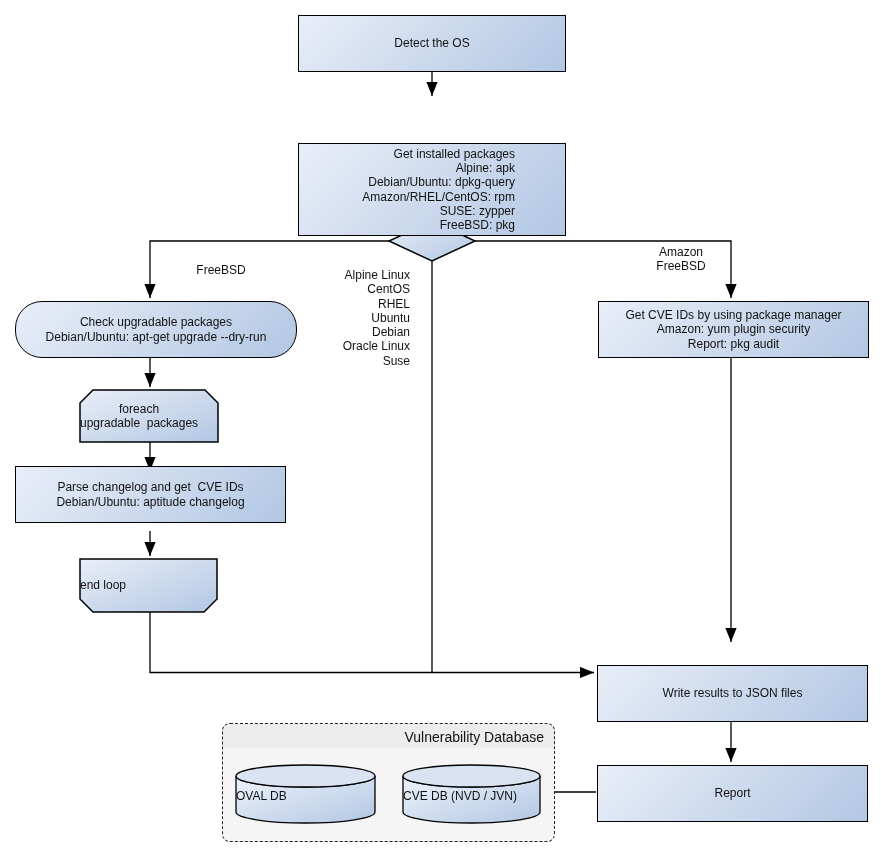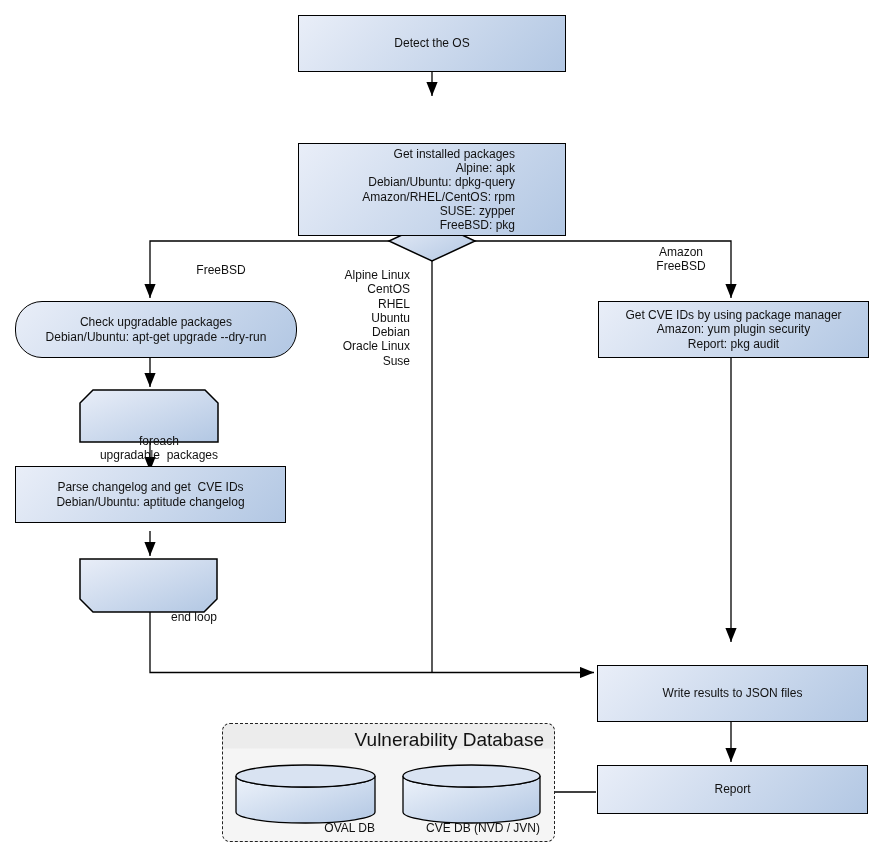--- a/index.html
+++ b/index.html
@@ -24,36 +24,36 @@
   .node{
     position:absolute;box-sizing:border-box;
     background:linear-gradient(135deg,var(--node-gradient-start) 0%,var(--node-gradient-end) 100%);
     border:1.5px solid var(--line-color);
     display:flex;align-items:center;justify-content:center;
     text-align:center;line-height:14.3px;
   }
   .node .txt{white-space:pre-wrap;}
   .node.align-right{justify-content:flex-end;text-align:right;padding-right:50px;margin-top:44px;}
   .overlay{
-    position:absolute;display:flex;align-items:center;justify-content:flex-end;
-    text-align:center;line-height:14.3px;background:transparent;margin-top:32px;
+    position:absolute;display:flex;align-items:center;justify-content:flex-start;
+    text-align:center;line-height:14.3px;background:transparent;
   }
   .overlay .txt{white-space:pre-wrap;}
   .edge-label{position:absolute;line-height:14.3px;}
   .edge-label .txt{white-space:pre-wrap;}
   .edge-label.center{text-align:center;}
   .edge-label.right{text-align:right;}
   .container-box{
     position:absolute;box-sizing:border-box;
     left:222px;top:723px;width:333px;height:119px;
     border:1.4px dashed #222;border-radius:8px;
     background:linear-gradient(var(--container-band) 0px,var(--container-band) 24px,var(--container-fill) 25px);
   }
   .container-box .title{
-    text-align:right;font-size:19px;padding:5px 10px 0 0;color:var(--text-color);
+    text-align:right;font-size:14px;padding:5px 10px 0 0;color:var(--text-color);
   }
 </style>
 </head>
 <body>
 
 <div class="canvas">
 
   <div class="container-box">
     <div class="title">Vulnerability Database</div>
   </div>
@@ -137,21 +137,21 @@
   <div class="node" style="left:598px;top:301px;width:271px;height:57px;">
     <span class="txt">Get CVE IDs by using package manager
 Amazon: yum plugin security
 Report: pkg audit</span>
   </div>
 
   <div class="node" style="left:597px;top:645px;width:271px;height:57px;margin-top:20px;">
     <span class="txt">Write results to JSON files</span>
   </div>
 
-  <div class="node" style="left:597px;top:765px;width:271px;height:49px;">
+  <div class="node" style="left:597px;top:765px;width:271px;height:57px;">
     <span class="txt">Report</span>
   </div>
 
   <div class="overlay" style="left:236px;top:778px;width:139px;height:36px;">
     <span class="txt">OVAL DB</span>
   </div>
   <div class="overlay" style="left:403px;top:778px;width:137px;height:36px;">
     <span class="txt">CVE DB (NVD / JVN)</span>
   </div>
 

